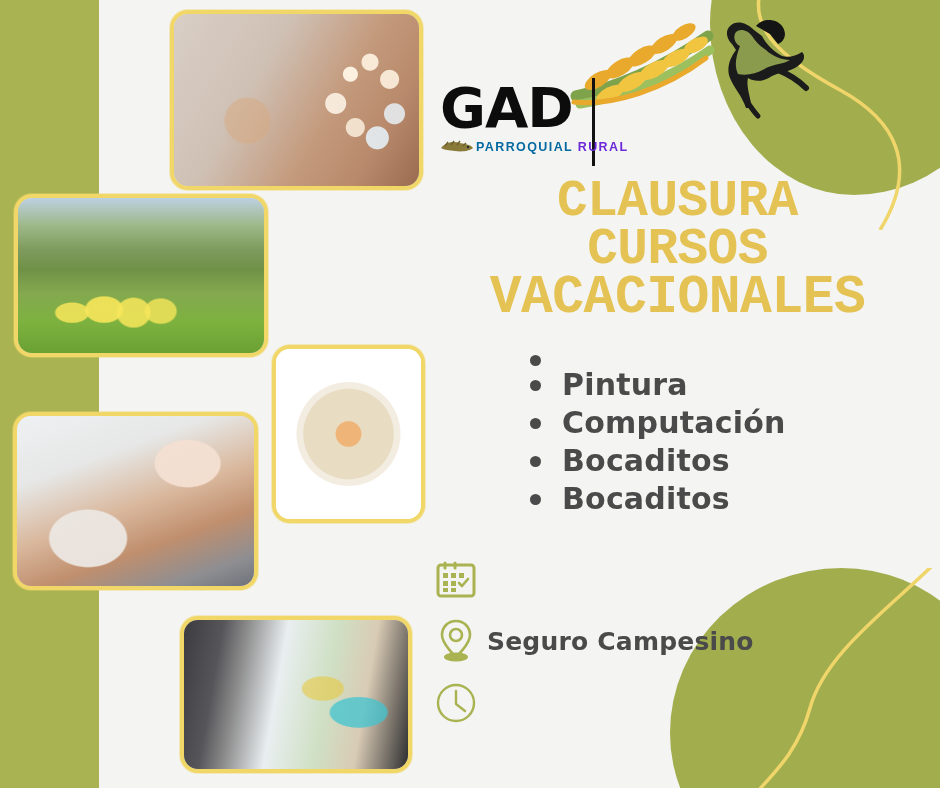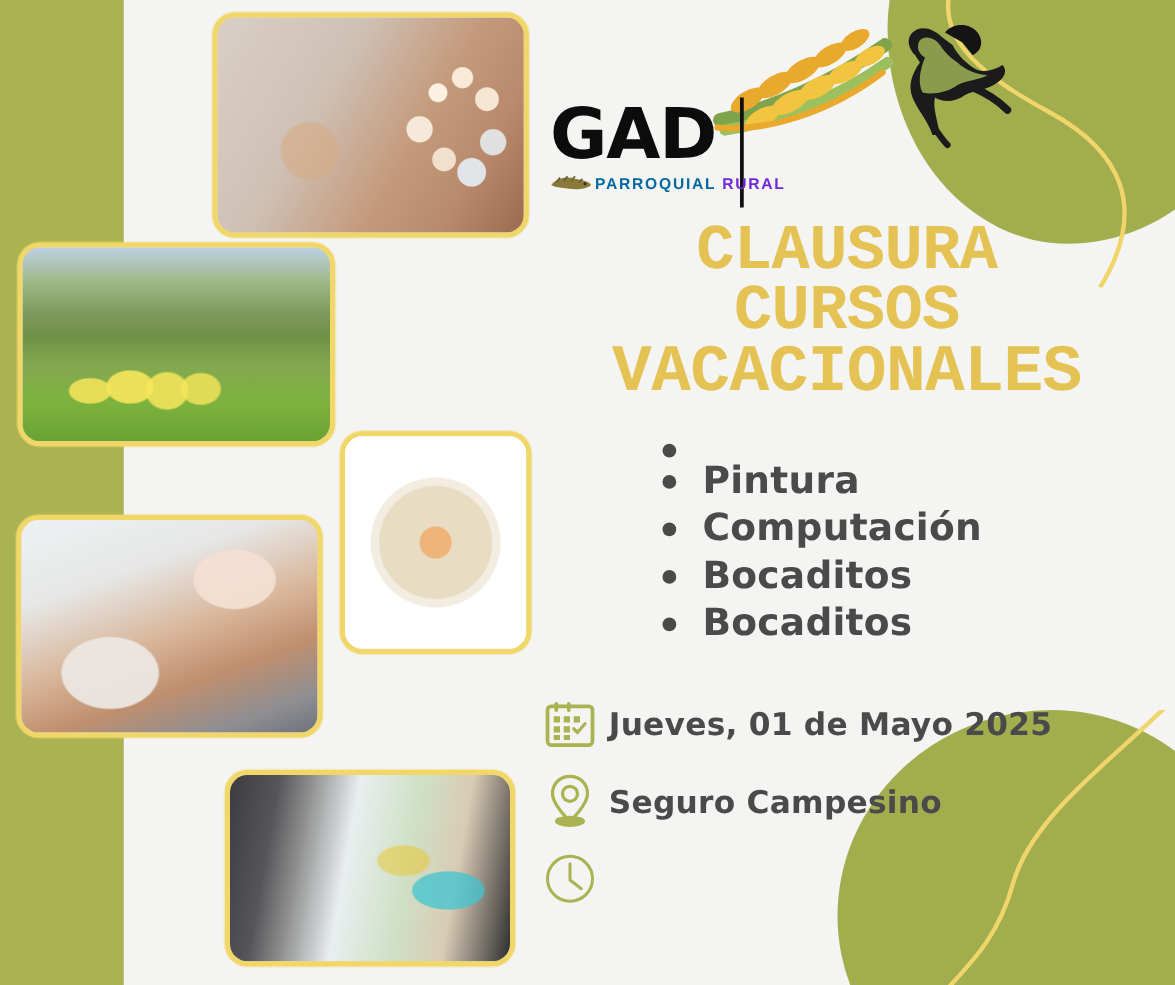--- a/index.html
+++ b/index.html
@@ -270,21 +270,20 @@
               <rect x="17" y="16" width="5" height="5"></rect>
               <rect x="25" y="16" width="5" height="5"></rect>
               <rect x="9" y="24" width="5" height="5"></rect>
               <rect x="17" y="24" width="5" height="5"></rect>
               <rect x="9" y="31" width="5" height="4"></rect>
               <rect x="17" y="31" width="5" height="4"></rect>
             </g>
             <path d="M25 26 l3 3 l6 -7" stroke="#A9B351" stroke-width="2.6" fill="none" stroke-linecap="round" stroke-linejoin="round"></path>
           </svg>
         </div>
-        <div class="txt">Jueves, 01 de Mayo 2025</div>
       </div>
 
       <div class="inforow">
         <div class="ico">
           <svg width="44" height="46" viewBox="0 0 44 46">
             <ellipse cx="22" cy="39" rx="12" ry="4.5" fill="#A9B351"></ellipse>
             <path d="M22 3 C 14 3, 8 9, 8 17 C 8 26, 22 39, 22 39 C 22 39, 36 26, 36 17 C 36 9, 30 3, 22 3 Z" fill="none" stroke="#A9B351" stroke-width="2.6"></path>
             <circle cx="22" cy="17" r="6" fill="none" stroke="#A9B351" stroke-width="2.6"></circle>
           </svg>
         </div>

